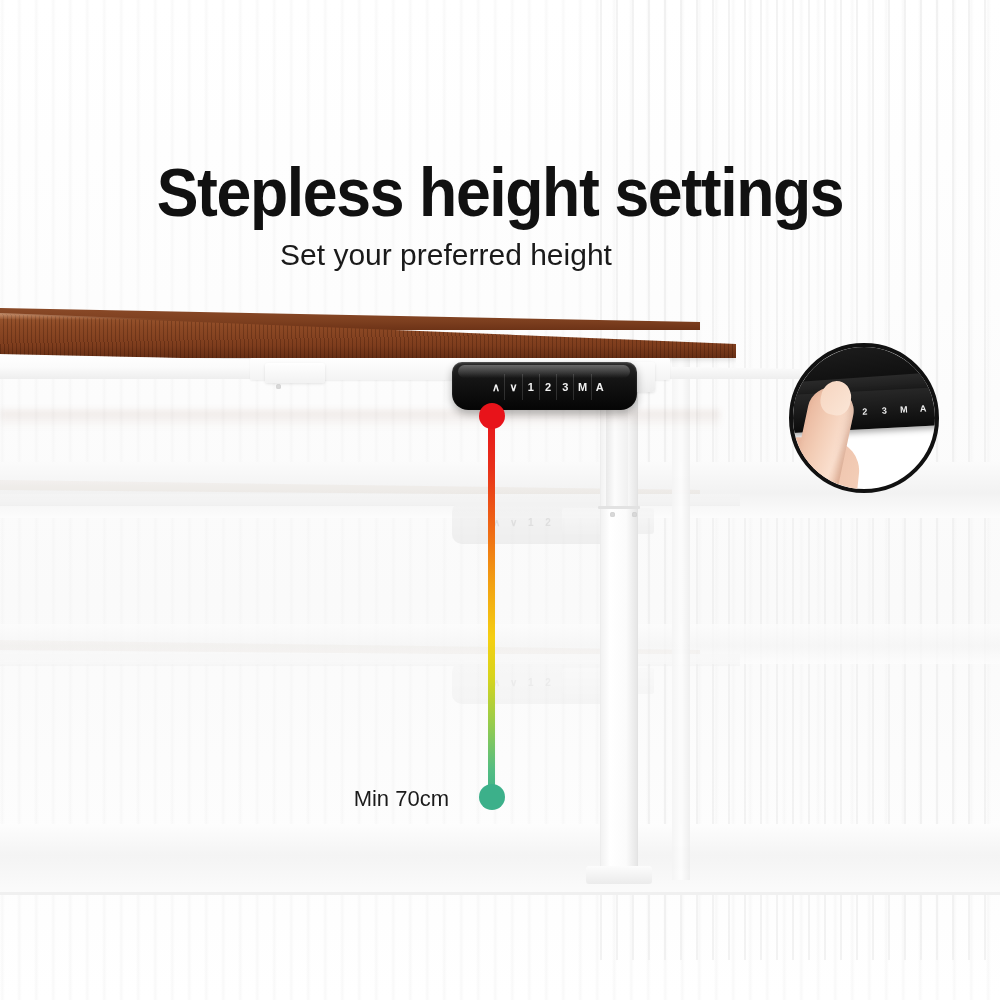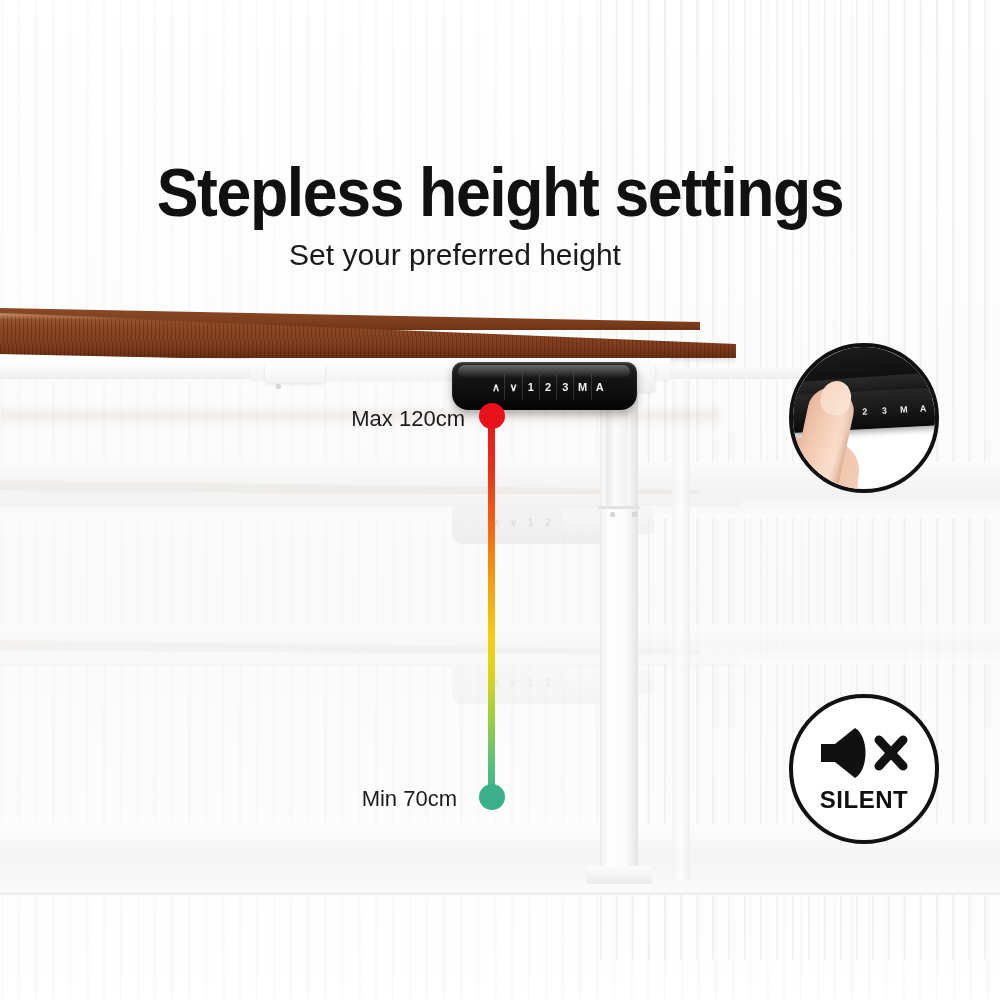--- a/index.html
+++ b/index.html
@@ -43,21 +43,21 @@
     position:absolute;left:0;top:158px;width:1000px;
     text-align:center;
     font-size:68px;line-height:1;
     font-weight:bold;
     letter-spacing:-1.5px;
     color:#111111;
     transform:scaleX(.92);
     white-space:nowrap;
   }
   .subhead{
-    position:absolute;left:9px;top:240px;width:892px;
+    position:absolute;left:0;top:240px;width:892px;
     text-align:center;
     font-size:30px;line-height:1;
     color:#1a1a1a;
     letter-spacing:0px;
     white-space:nowrap;
   }
 
   
   .desk-wrap{position:absolute;left:0;top:300px;width:760px;height:110px;}
   .desk-top-face{
@@ -200,21 +200,21 @@
   .dot-min{left:479px;top:784px;background:#3cb08a;}
 
   .hlabel{
     position:absolute;
     font-size:22px;color:#1b1b1b;
     white-space:nowrap;
     text-align:right;
     font-family:"Liberation Sans", sans-serif;
   }
   .hlabel.max{left:220px;top:406px;width:245px;}
-  .hlabel.min{left:212px;top:786px;width:245px;}
+  .hlabel.min{left:204px;top:786px;width:245px;}
 
   
   .badge{
     position:absolute;width:142px;height:142px;border-radius:50%;
     background:#ffffff;
     border:4px solid #111111;
     overflow:hidden;
   }
   .badge-photo{left:789px;top:343px;}
   .badge-speed{left:789px;top:519px;}
@@ -373,44 +373,32 @@
       <div class="pad-key">2</div>
       <div class="pad-key">3</div>
       <div class="pad-key">M</div>
       <div class="pad-key">A</div>
     </div>
   </div>
 
   <div class="hbar"></div>
   <div class="dot dot-max"></div>
   <div class="dot dot-min"></div>
-  <div class="hlabel max">Max 120cm</div>
   <div class="hlabel min">Min 70cm</div>
 
   <div class="badge badge-photo">
     <div class="bp-deskedge"></div>
     <div class="bp-deskedge2"></div>
     <div class="bp-pad"></div>
     <div class="bp-keys">
       <span>2</span>
       <span>3</span>
       <span>M</span>
       <span>A</span>
     </div>
     <div class="bp-hand"></div>
     <div class="bp-finger"></div>
     <div class="bp-fingertip"></div>
   </div>
 
 
-  <div class="badge badge-silent">
-    <svg class="bq-icon" viewBox="0 0 94 54">
-      <path d="M4 18 h14 L38 2 v50 L18 36 H4 Z" fill="#111111"></path>
-      <path d="M38 2 C52 10 52 44 38 52 Z" fill="#111111"></path>
-      <g stroke="#111111" stroke-width="9" stroke-linecap="round">
-        <line x1="62" y1="14" x2="86" y2="40"></line>
-        <line x1="86" y1="14" x2="62" y2="40"></line>
-      </g>
-    </svg>
-    <div class="bq-label">SILENT</div>
-  </div>
 
 </div>
 
 </body></html>

